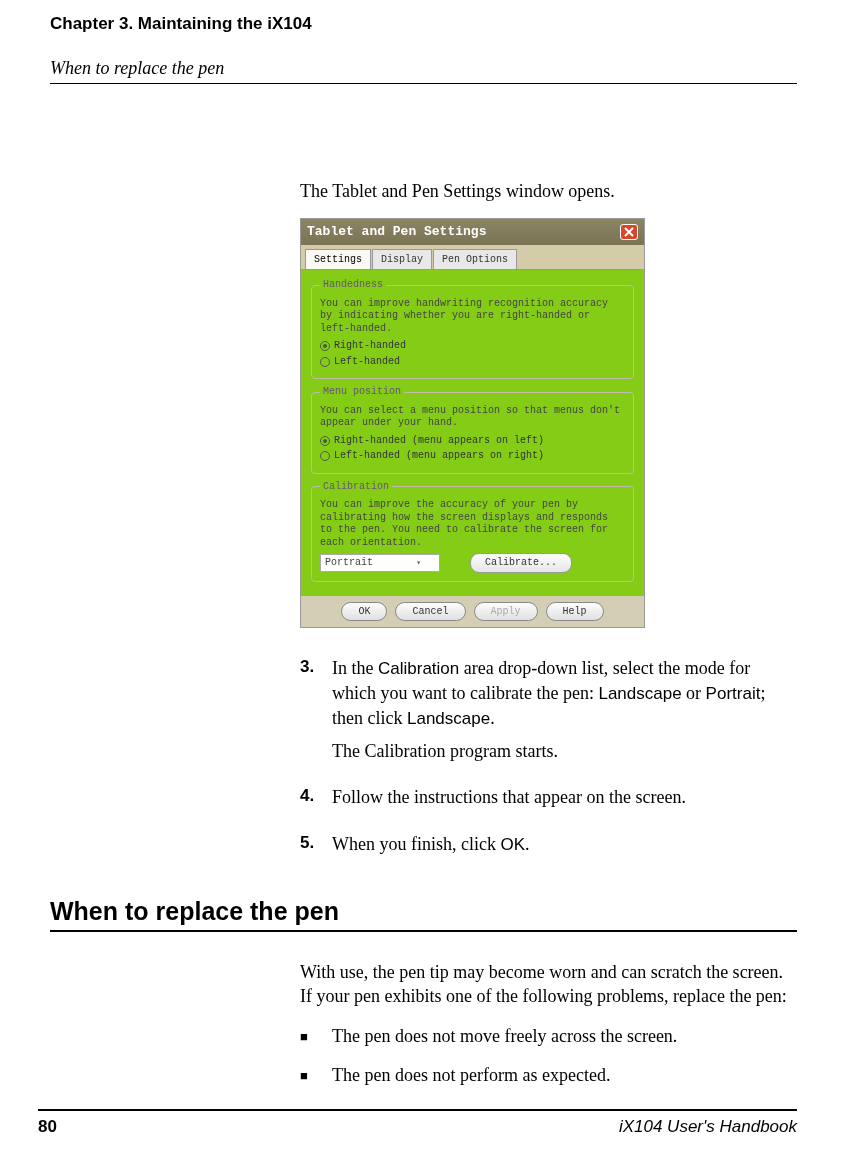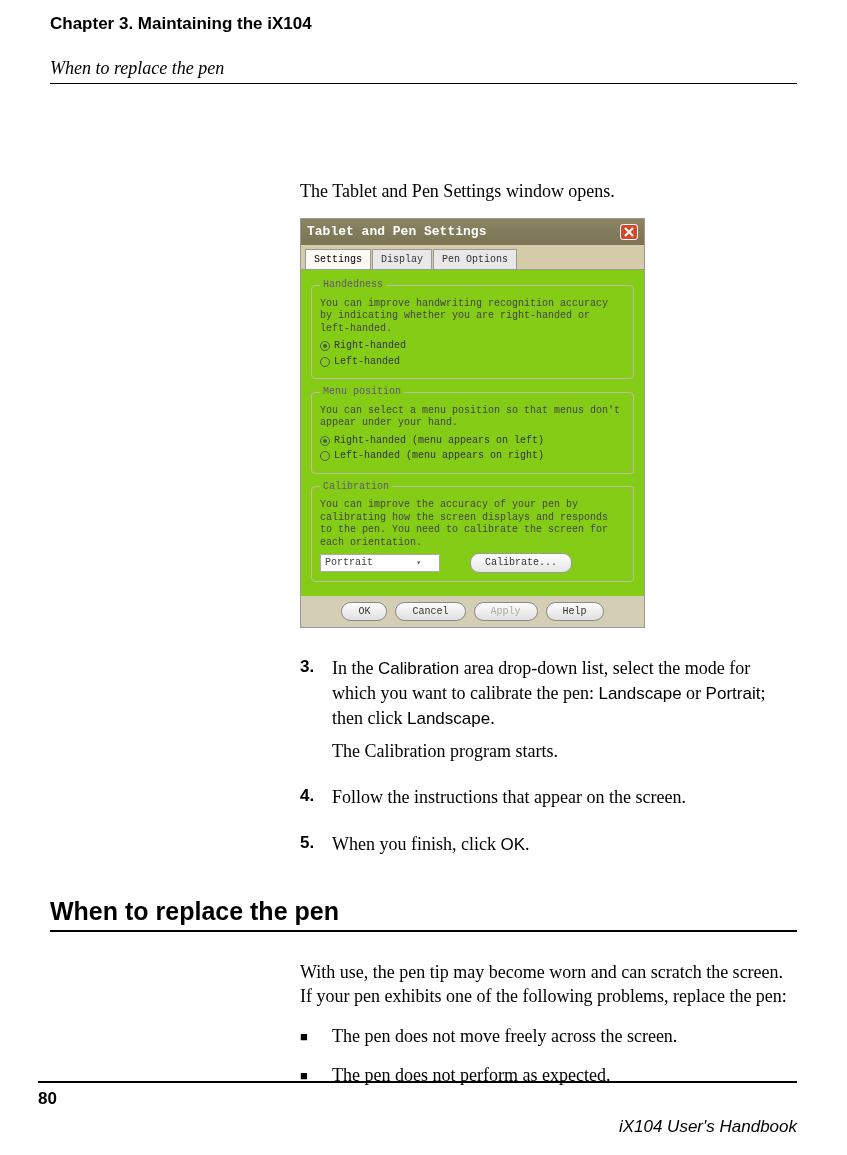--- a/index.html
+++ b/index.html
@@ -171,21 +171,21 @@
     }
     .footer-rule {
       border: none; border-top: 2px solid #000; margin-bottom: 6px;
     }
     .footer-row {
       display: flex; justify-content: space-between;
       font-family: Helvetica, Arial, sans-serif;
       font-size: 17px;
     }
     .footer-page { font-weight: bold; }
-    .footer-book { font-style: italic; margin-top: 28px; }
+    .footer-book { font-style: italic; }
   </style>
 </head>
 <body>
 
 <div class="page">
   <div class="header-chapter">Chapter 3. Maintaining the iX104</div>
   <div class="header-section">When to replace the pen</div>
   <hr class="header-rule">
 
   <div class="content">

